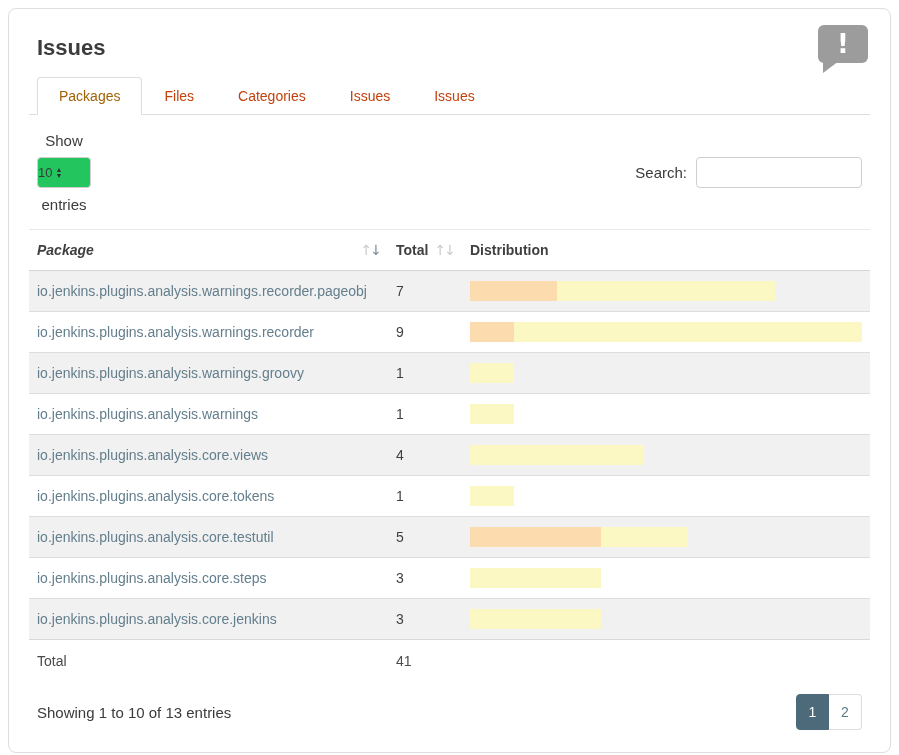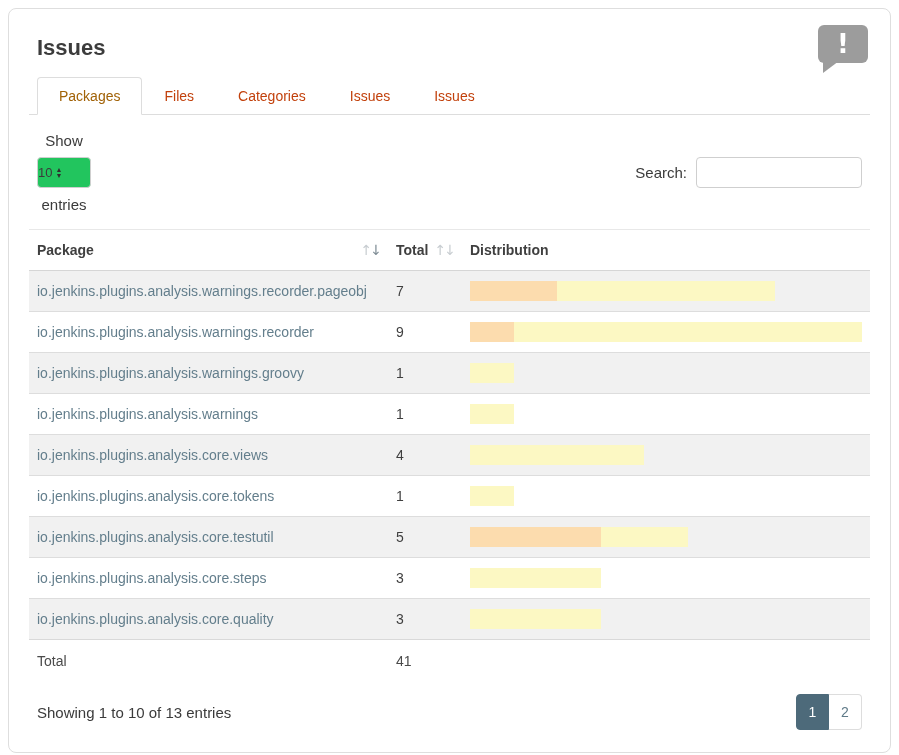--- a/index.html
+++ b/index.html
@@ -138,21 +138,21 @@
   }
   .data-table thead th .sort-icons {
     float: right;
     letter-spacing: -2px;
     font-family: "DejaVu Sans", sans-serif;
     font-weight: normal;
     cursor: pointer;
   }
   .sort-up-light, .sort-down-light { color: #c8cdd1; }
   .sort-down-dark { color: #7d8b94; }
-  .col-package { width: 359px; }
+  .col-package { width: 359px; font-style: italic; }
   .col-total   { width: 74px; }
   .data-table tbody td {
     padding: 12px 8px;
     border-top: 1px solid #dddddd;
     vertical-align: middle;
   }
   .data-table tbody tr:nth-child(odd) { background: #f1f1f1; }
   .data-table tbody tr:nth-child(even) { background: #ffffff; }
   .pkg-name { color: #637e8c; cursor: pointer; }
   .total-val { color: #3f3f3f; }
@@ -324,21 +324,21 @@
     <td><span class="pkg-name">io.jenkins.plugins.analysis.core.steps</span></td>
     <td><span class="total-val">3</span></td>
     <td class="dist-cell">
       <div class="bar">
 
         <div class="seg seg-normal" style="background: rgb(252, 248, 195); width: 33.3333%;"></div>
       </div>
     </td>
   </tr>
         <tr>
-    <td><span class="pkg-name">io.jenkins.plugins.analysis.core.quality</span></td>
+    <td><span class="pkg-name">io.jenkins.plugins.analysis.core.jenkins</span></td>
     <td><span class="total-val">3</span></td>
     <td class="dist-cell">
       <div class="bar">
 
         <div class="seg seg-normal" style="background: rgb(252, 248, 195); width: 33.3333%;"></div>
       </div>
     </td>
   </tr>
       </tbody>
     <tfoot>

